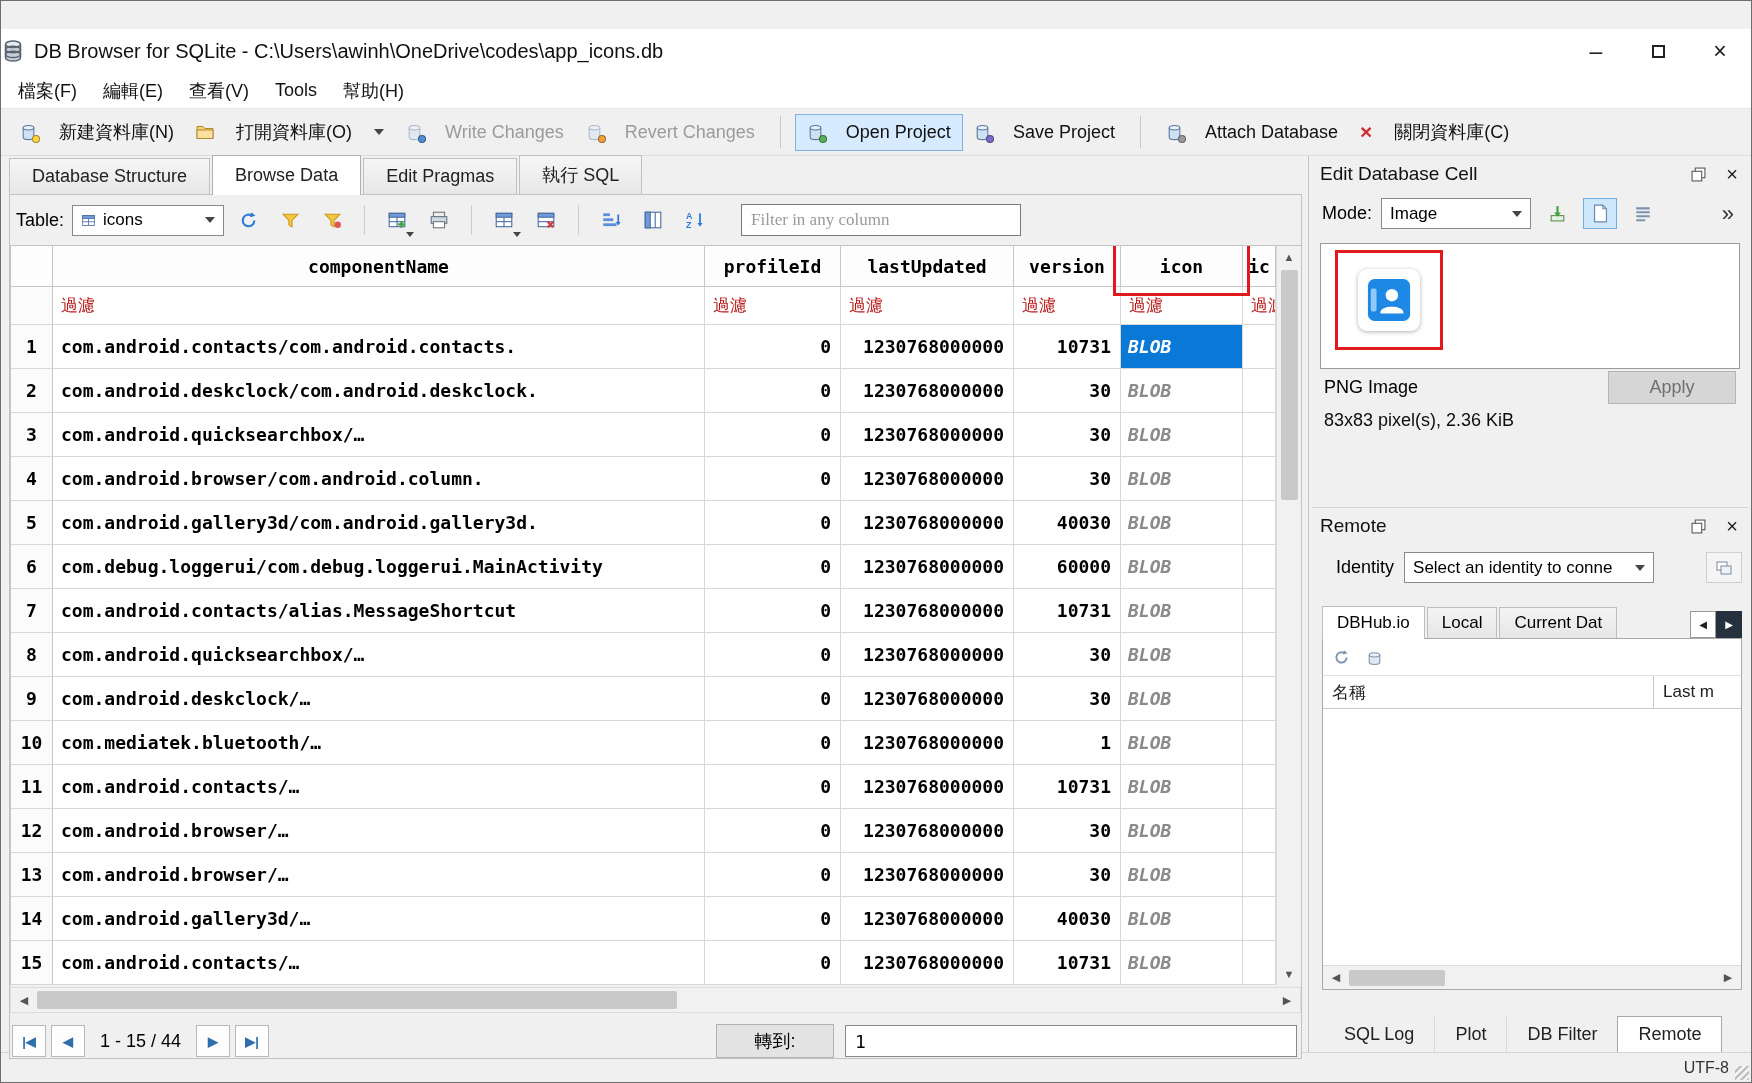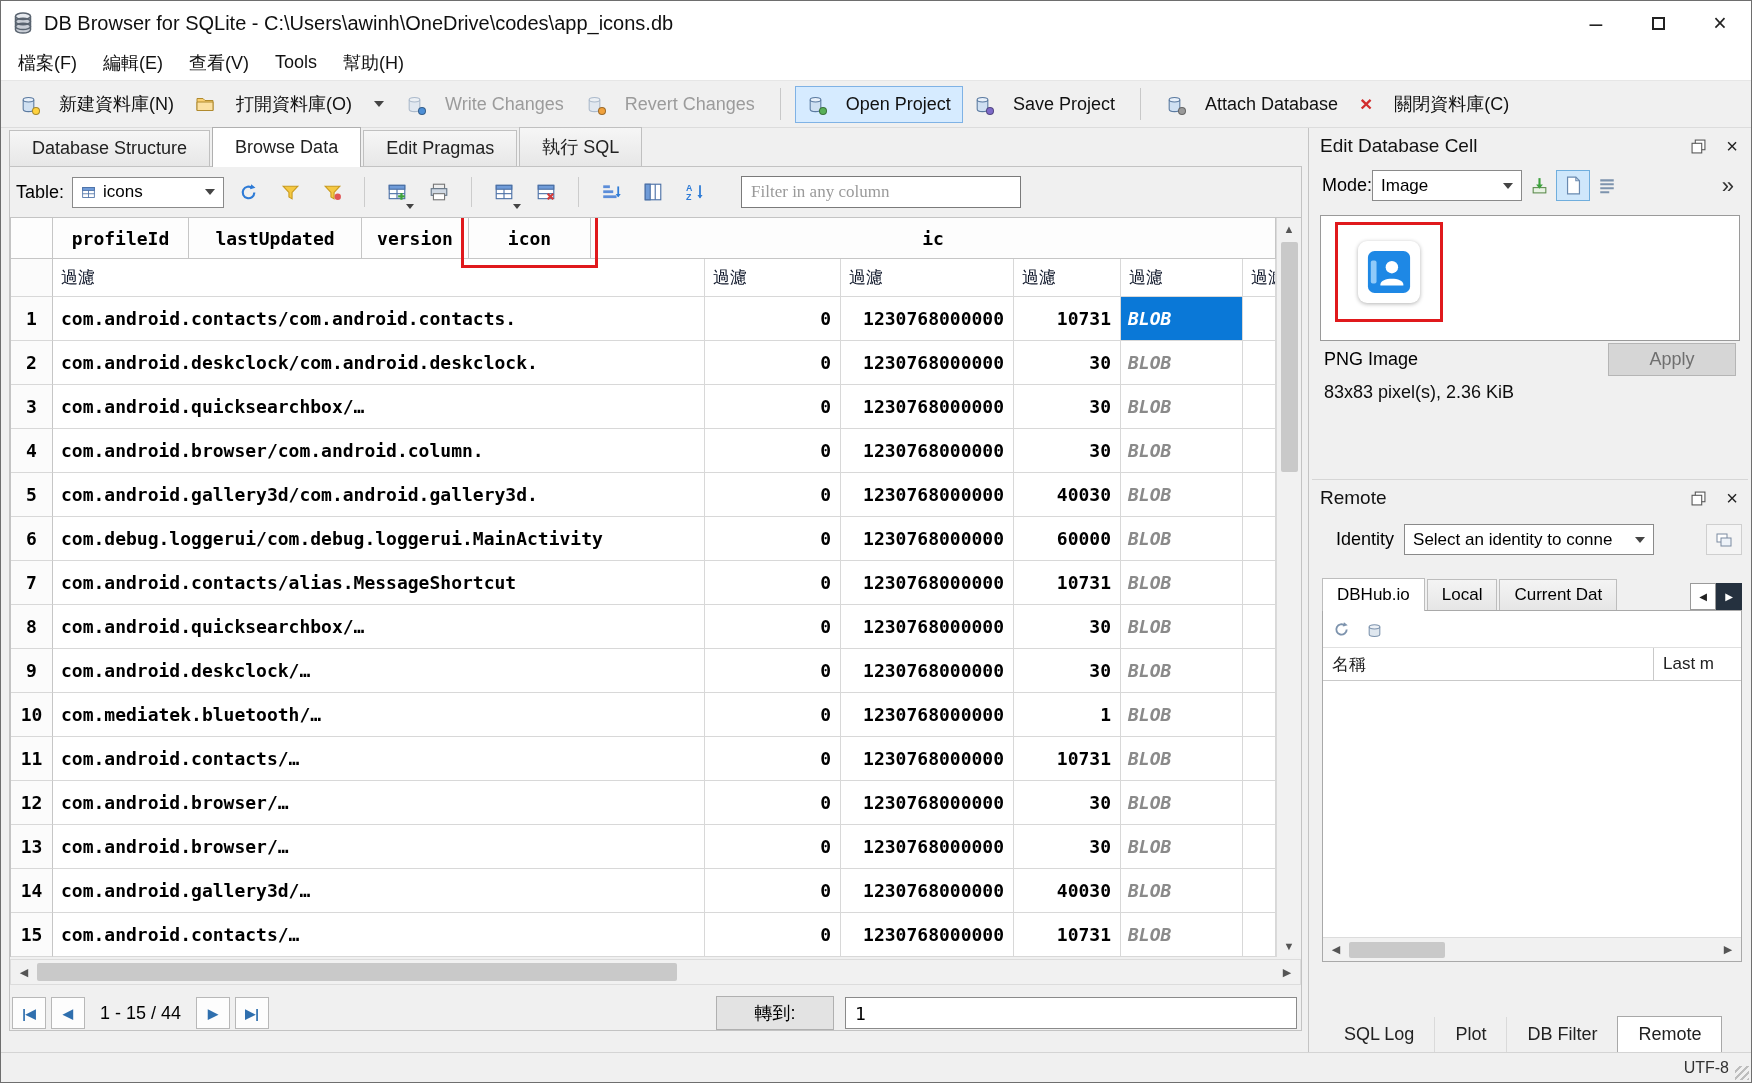--- a/index.html
+++ b/index.html
@@ -1,21 +1,21 @@
 <!DOCTYPE html>
 <html><head>
 <meta charset="utf-8">
 <style>
   * { box-sizing: border-box; margin: 0; padding: 0; }
   body { font-family: "Liberation Sans", sans-serif; background: #fff; }
   .window { position: relative; width: 1752px; height: 1083px; background: #f0f0f0;
             border: 1px solid #6e6e6e; overflow: hidden; display: flex; flex-direction: column; }
 
   
-  .titlebar { height: 44px; background: #fff; display: flex; align-items: center; padding-left: 10px; flex: 0 0 auto; }
+  .titlebar { height: 44px; background: #fff; display: flex; align-items: center; flex: 0 0 auto; margin-top: 28px; }
   .t-icon { margin-right: 9px; display: flex; }
   .t-text { font-size: 20px; color: #101010; }
   .win-controls { margin-left: auto; display: flex; height: 100%; }
   .win-btn { width: 62px; display: flex; align-items: center; justify-content: center; font-size: 23px; color: #222; }
   .maxi-glyph { width: 13px; height: 13px; border: 2px solid #222; display: inline-block; }
 
   
   .menubar { height: 36px; background: #fff; display: flex; align-items: center; padding-left: 4px; border-bottom: 1px solid #e6e6e6; flex: 0 0 auto; }
   .menu-item { padding: 0 13px; font-size: 18px; color: #111; height: 100%; display: flex; align-items: center; }
 
@@ -58,21 +58,21 @@
   
   .grid-wrap { display: flex; flex: 0 0 auto; border-top: 1px solid #c4c4c4; border-left: 1px solid #c4c4c4; background: #fff; }
   .grid-scroll { width: 1266px; overflow: hidden; }
   .g-row { display: flex; height: 44px; }
   .g-head { height: 41px; }
   .g-filter { height: 38px; }
   .g-cell { border-right: 1px solid #d8d8d8; border-bottom: 1px solid #d8d8d8;
             font-family: "DejaVu Sans Mono", monospace; font-weight: bold; font-size: 18px;
             display: flex; align-items: center; overflow: hidden; white-space: nowrap; background: #fff; color: #000; }
   .g-head .g-cell { justify-content: center; background: #fdfdfd; border-right-color: #c6c6c6; border-bottom-color: #c6c6c6; }
-  .g-filter .g-cell { color: #0f172a; font-family: "Liberation Sans", sans-serif; font-weight: normal; font-size: 17px; justify-content: flex-start; padding-left: 8px; }
+  .g-filter .g-cell { color: #b91c1c; font-family: "Liberation Sans", sans-serif; font-weight: normal; font-size: 17px; justify-content: flex-start; padding-left: 8px; }
   .g-num { width: 42px; justify-content: center; background: #fbfbfb; border-right-color: #c6c6c6; }
   .g-c1 { width: 652px; }
   .g-c2 { width: 136px; }
   .g-c3 { width: 173px; }
   .g-c4 { width: 107px; }
   .g-c5 { width: 122px; }
   .g-c6 { flex: 1; }
   .cell-left { justify-content: flex-start; padding-left: 8px; }
   .cell-right { justify-content: flex-end; padding-right: 9px; }
   .blob { color: #8a8a8a; font-style: italic; justify-content: flex-start; padding-left: 7px; }
@@ -95,21 +95,21 @@
   .pg-btn { min-width: 34px; height: 32px; border: 1px solid #b8b8b8; background: #fdfdfd; color: #2f6fae; display: flex; align-items: center; justify-content: center; font-size: 13px; font-weight: bold; padding: 0 4px; }
   .pg-range { margin: 0 10px; font-size: 18px; }
   .goto-btn { margin-left: auto; width: 118px; height: 34px; background: #e3e3e3; border: 1px solid #b0b0b0; display: flex; align-items: center; justify-content: center; font-size: 18px; }
   .goto-input { width: 452px; height: 32px; border: 1px solid #8a8a8a; font-size: 18px; padding: 0 9px; margin-left: 6px; font-family: "DejaVu Sans Mono", monospace; }
 
   
   .dock-header { height: 36px; display: flex; align-items: center; font-size: 19px; color: #111; padding: 0 4px 0 8px; flex: 0 0 auto; }
   .dock-header .sp { margin-left: auto; display: flex; gap: 10px; align-items: center; }
   .dk-btn { width: 24px; height: 24px; display: flex; align-items: center; justify-content: center; font-size: 20px; color: #222; }
   .edit-dock { height: 352px; display: flex; flex-direction: column; border-bottom: 1px solid #d6d6d6; }
-  .mode-row { display: flex; align-items: center; padding: 6px 8px 0 10px; justify-content: flex-end; }
+  .mode-row { display: flex; align-items: center; gap: 9px; padding: 6px 8px 0 10px; justify-content: flex-end; }
   .mode-combo { width: 150px; }
   .mbtn { width: 34px; height: 31px; display: flex; align-items: center; justify-content: center; }
   .mbtn.active { background: #cfe7fb; border: 1px solid #70aedd; }
   .chev { margin-left: auto; font-size: 22px; color: #333; padding-right: 6px; }
   .preview-box { margin: 14px 8px 0 8px; height: 126px; background: #fff; border: 1px solid #9a9a9a; }
   .anno-img { display: inline-flex; border: 3px solid #e0191c; padding: 16px 20px; margin: 6px 0 0 14px; }
   .icon-card { width: 62px; height: 62px; background: #fff; border-radius: 9px; box-shadow: 0 1px 4px rgba(0,0,0,.3); display: flex; align-items: center; justify-content: center; }
   .cell-info { padding: 13px 10px 0 12px; font-size: 18px; color: #0d0d0d; }
   .apply-row { display: flex; align-items: center; padding: 2px 12px 0 12px; gap: 19px; }
   .apply-btn { margin-left: auto; width: 128px; height: 33px; background: #d6d6d6; border: 1px solid #b5b5b5; color: #6f6f6f; font-size: 18px; display: flex; align-items: center; justify-content: center; }
@@ -364,20 +364,21 @@
                 <path d="M11.2 11.8l2.3 3 2.3-3z" fill="#2e7bd6"></path>
               </svg>
           </div>
           <input class="filter-input" type="text" placeholder="Filter in any column" style="">
         </div>
 
         <div class="grid-wrap">
           <div class="grid-scroll">
             <div class="g-row g-head">
               <div class="g-cell g-num"></div>
+              <div class="g-cell g-c1">componentName</div>
               <div class="g-cell g-c2">profileId</div>
               <div class="g-cell g-c3">lastUpdated</div>
               <div class="g-cell g-c4">version</div>
               <div class="g-cell g-c5 icon-header">
                 <span>icon</span>
                 <div class="anno-col"></div>
               </div>
               <div class="g-cell g-c6">ic</div>
             </div>
             <div class="g-row g-filter">

